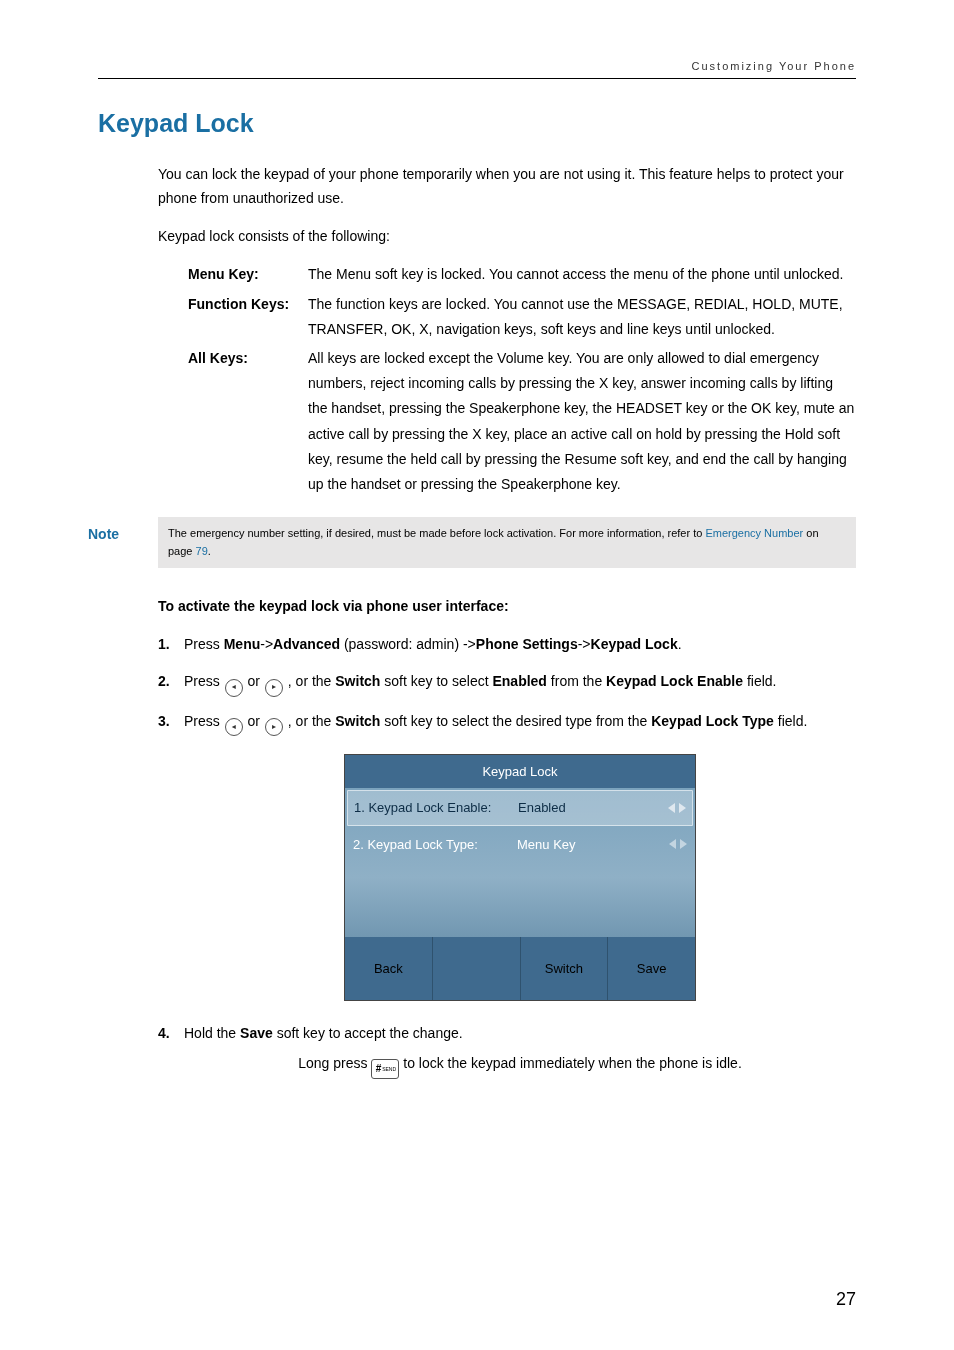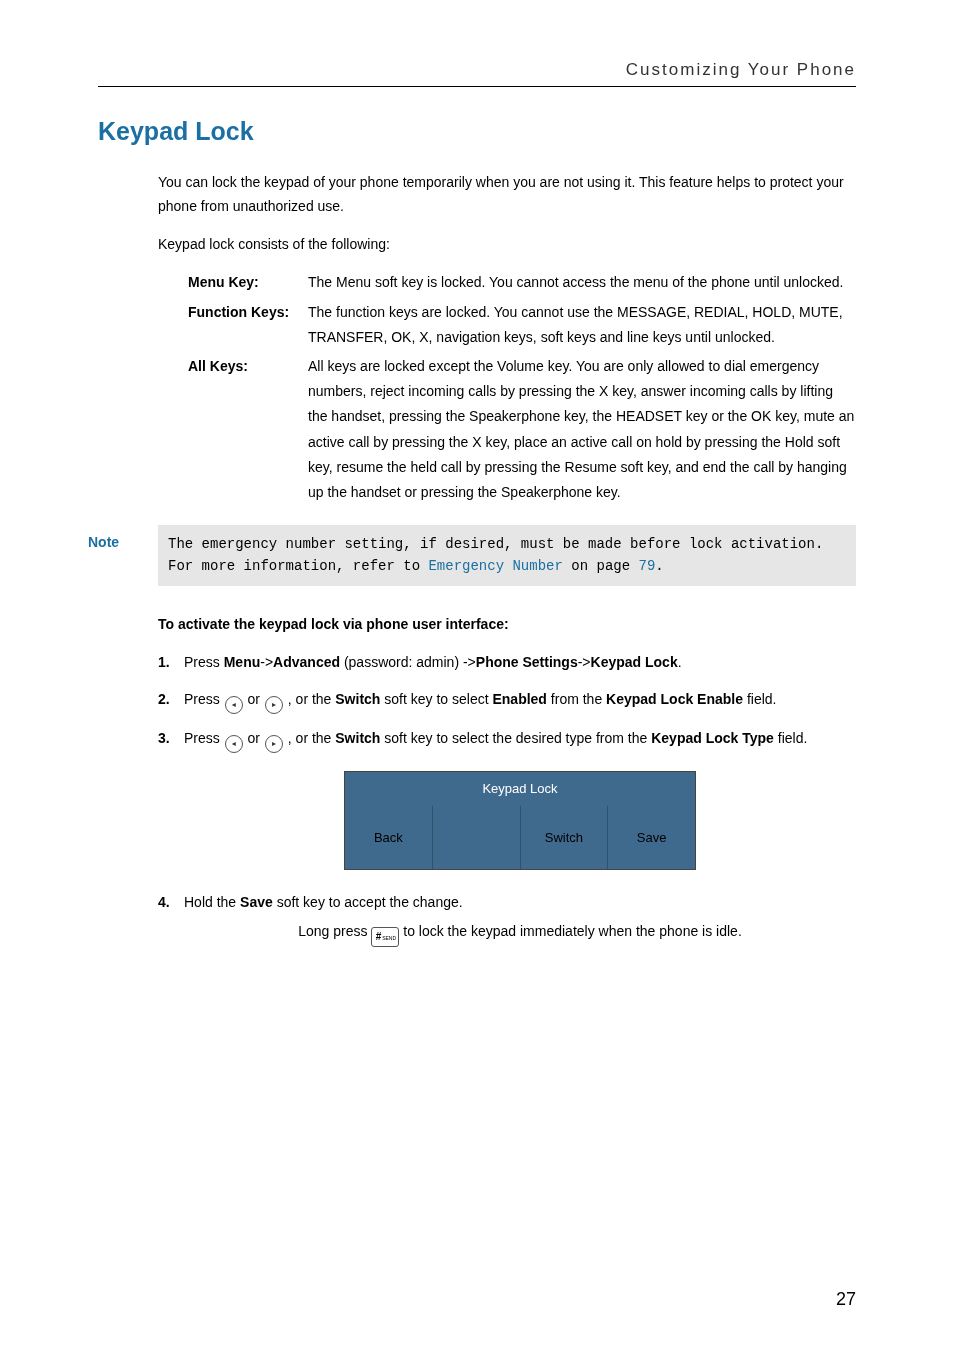--- a/index.html
+++ b/index.html
@@ -8,21 +8,21 @@
     font-size: 14px;
     color: #000;
     background: #fff;
     width: 954px;
     height: 1350px;
     position: relative;
     padding: 60px 98px 40px 98px;
   }
   .header-right {
     text-align: right;
-    font-size: 17px;
+    font-size: 11px;
     color: #333;
     padding-bottom: 6px;
     border-bottom: 1px solid #000;
     margin-bottom: 30px;
     letter-spacing: 2px;
   }
   h1.section-title {
     color: #1a6fa3;
     font-size: 25px;
     font-weight: bold;
@@ -60,22 +60,21 @@
   .note-label {
     flex: 0 0 70px;
     font-weight: bold;
     color: #1a6fa3;
     padding-top: 6px;
   }
   .note-content {
     flex: 1;
     background: #e7e6e6;
     padding: 8px 14px 8px 10px;
-    font-size: 14px;
-    font-family: Liberation Mono, monospace;
+    font-size: 11px;
   }
   .note-content a { color: #1a6fa3; text-decoration: none; }
   .note-page { color: #1a6fa3; }
   .instr-heading {
     font-weight: bold;
     margin: 30px 0 18px 0;
   }
   ol.steps {
     list-style: none;
     counter-reset: step;
@@ -240,20 +239,39 @@
       <span>Press </span><span class="b">Menu</span><span>-&gt;</span><span class="b">Advanced</span><span> (password: admin) -&gt;</span><span class="b">Phone Settings</span><span>-&gt;</span><span class="b">Keypad Lock</span><span>.</span>
     </li>
     <li>
       <span>Press </span><span class="nav-icon">◂</span><span> or </span><span class="nav-icon">▸</span><span> , or the </span><span class="b">Switch</span><span> soft key to select </span><span class="b">Enabled</span><span> from the </span><span class="b">Keypad Lock Enable</span><span> field.</span>
     </li>
     <li>
       <span>Press </span><span class="nav-icon">◂</span><span> or </span><span class="nav-icon">▸</span><span> , or the </span><span class="b">Switch</span><span> soft key to select the desired type from the </span><span class="b">Keypad Lock Type</span><span> field.</span>
 
       <div class="phone-screen">
         <div class="ps-title">Keypad Lock</div>
+        <div class="ps-body">
+          <div class="ps-row selected">
+            <div class="ps-label">1. Keypad Lock Enable:</div>
+            <div class="ps-val">Enabled</div>
+            <div class="ps-arrows">
+                <span class="la"></span>
+                <span class="ra"></span>
+              </div>
+          </div>
+          <div class="ps-row">
+            <div class="ps-label">2. Keypad Lock Type:</div>
+            <div class="ps-val">Menu Key</div>
+            <div class="ps-arrows">
+                <span class="la"></span>
+                <span class="ra"></span>
+              </div>
+          </div>
+          <div class="ps-spacer"></div>
+        </div>
         <div class="ps-soft">
           <div>Back</div>
           <div></div>
           <div>Switch</div>
           <div>Save</div>
         </div>
       </div>
     </li>
     <li>
       <span>Hold the </span><span class="b">Save</span><span> soft key to accept the change.</span>

